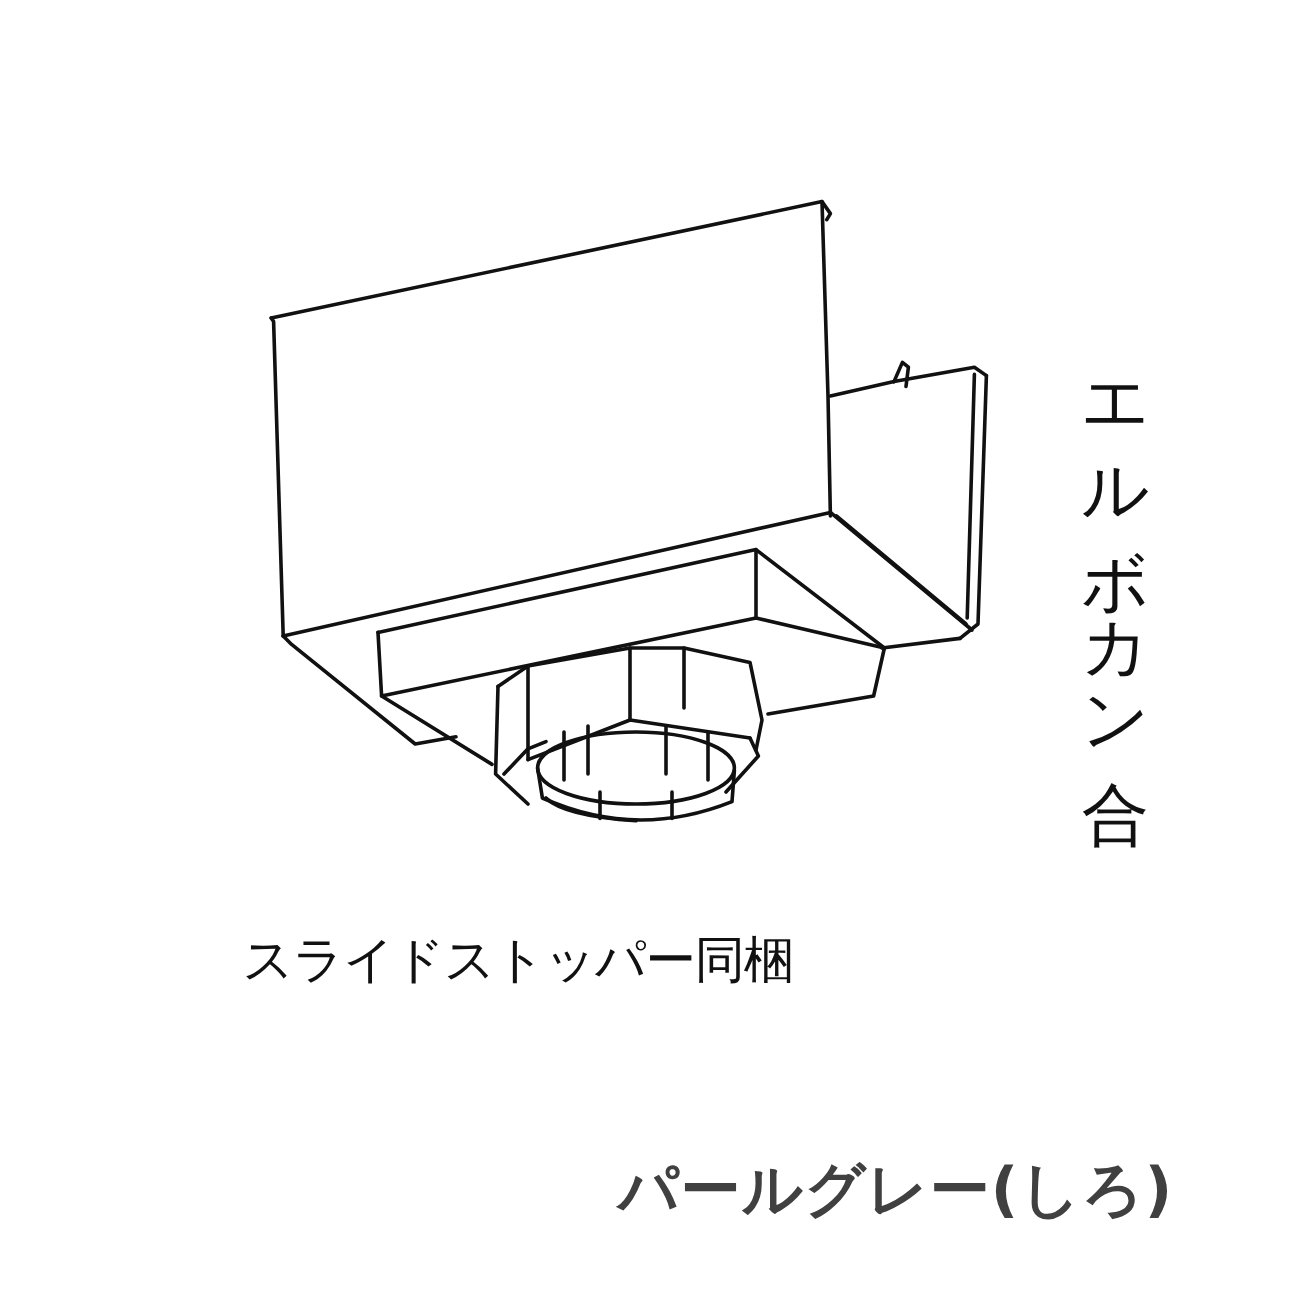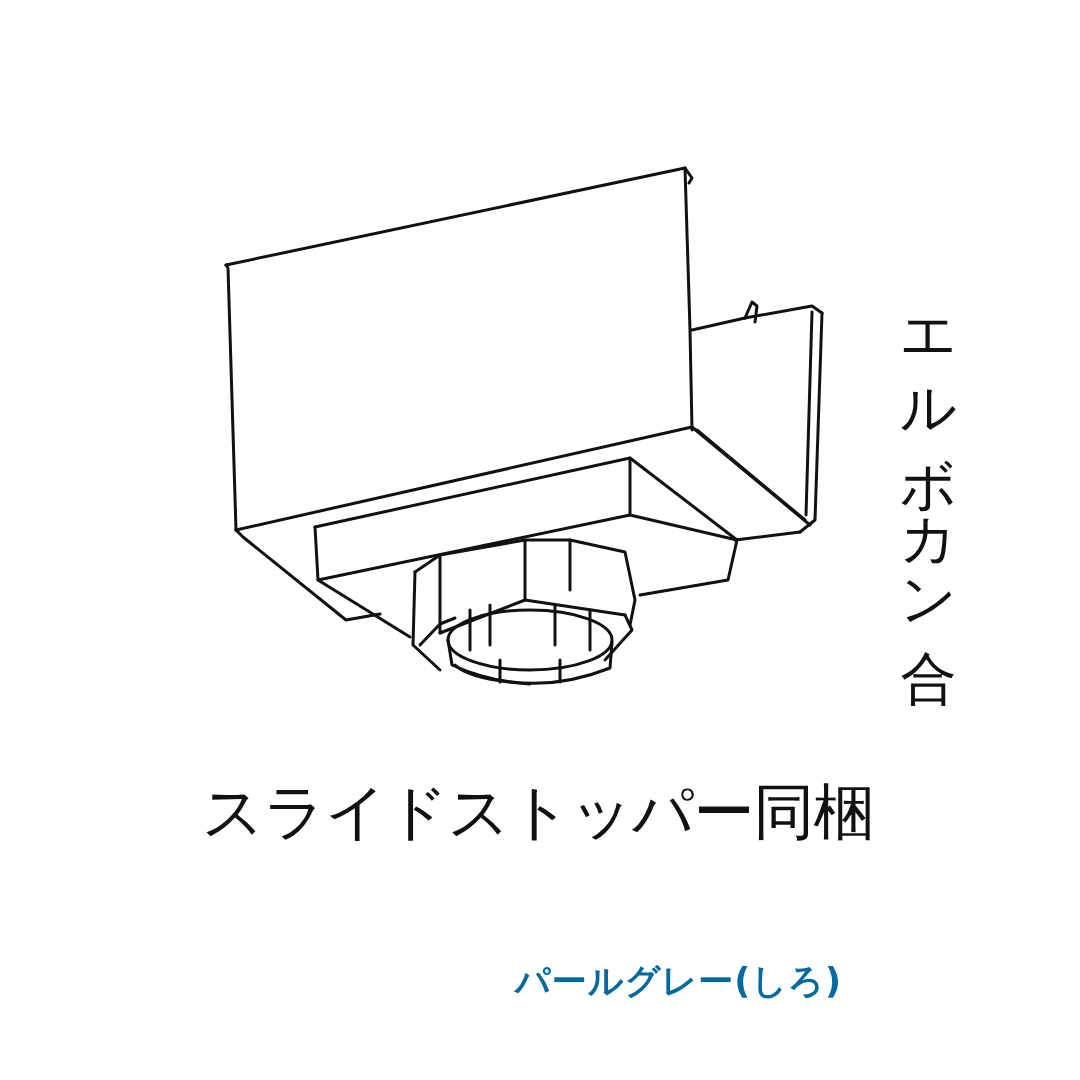--- a/index.html
+++ b/index.html
@@ -6,26 +6,26 @@
   body { width: 1080px; height: 1080px; position: relative; overflow: hidden; font-family: "DejaVu Sans", sans-serif; }
   .drawing { position: absolute; left: 0; top: 0; width: 1080px; height: 1080px; }
   .vertical-label {
     position: absolute; left: 888px; top: 288px; width: 70px;
     font-size: 56px; line-height: 58px; color: #111;
     writing-mode: vertical-rl; text-orientation: upright; letter-spacing: 0px;
     font-family: "DejaVu Sans", sans-serif;
   }
   .caption {
     position: absolute; left: 202px; top: 772px;
-    font-size: 61px; color: #111; letter-spacing: -1px;
+    font-size: 42px; color: #111; letter-spacing: -1px;
     font-family: "DejaVu Sans", sans-serif;
   }
   .color-label {
     position: absolute; left: 515px; top: 958px;
-    font-size: 35px; font-weight: bold; color: #0369a1; letter-spacing: 1px;
+    font-size: 50px; font-weight: bold; color: #404040; letter-spacing: 1px;
     font-family: "DejaVu Sans", sans-serif;
   }
 </style>
 </head>
 <body>
 
 <svg class="drawing" viewBox="0 0 1080 1080" xmlns="http://www.w3.org/2000/svg">
   <g fill="none" stroke="#111" stroke-width="3" stroke-linejoin="round" stroke-linecap="round">
 
     <path d="M226 265 L685 168 L692 178 L689 183"></path>

